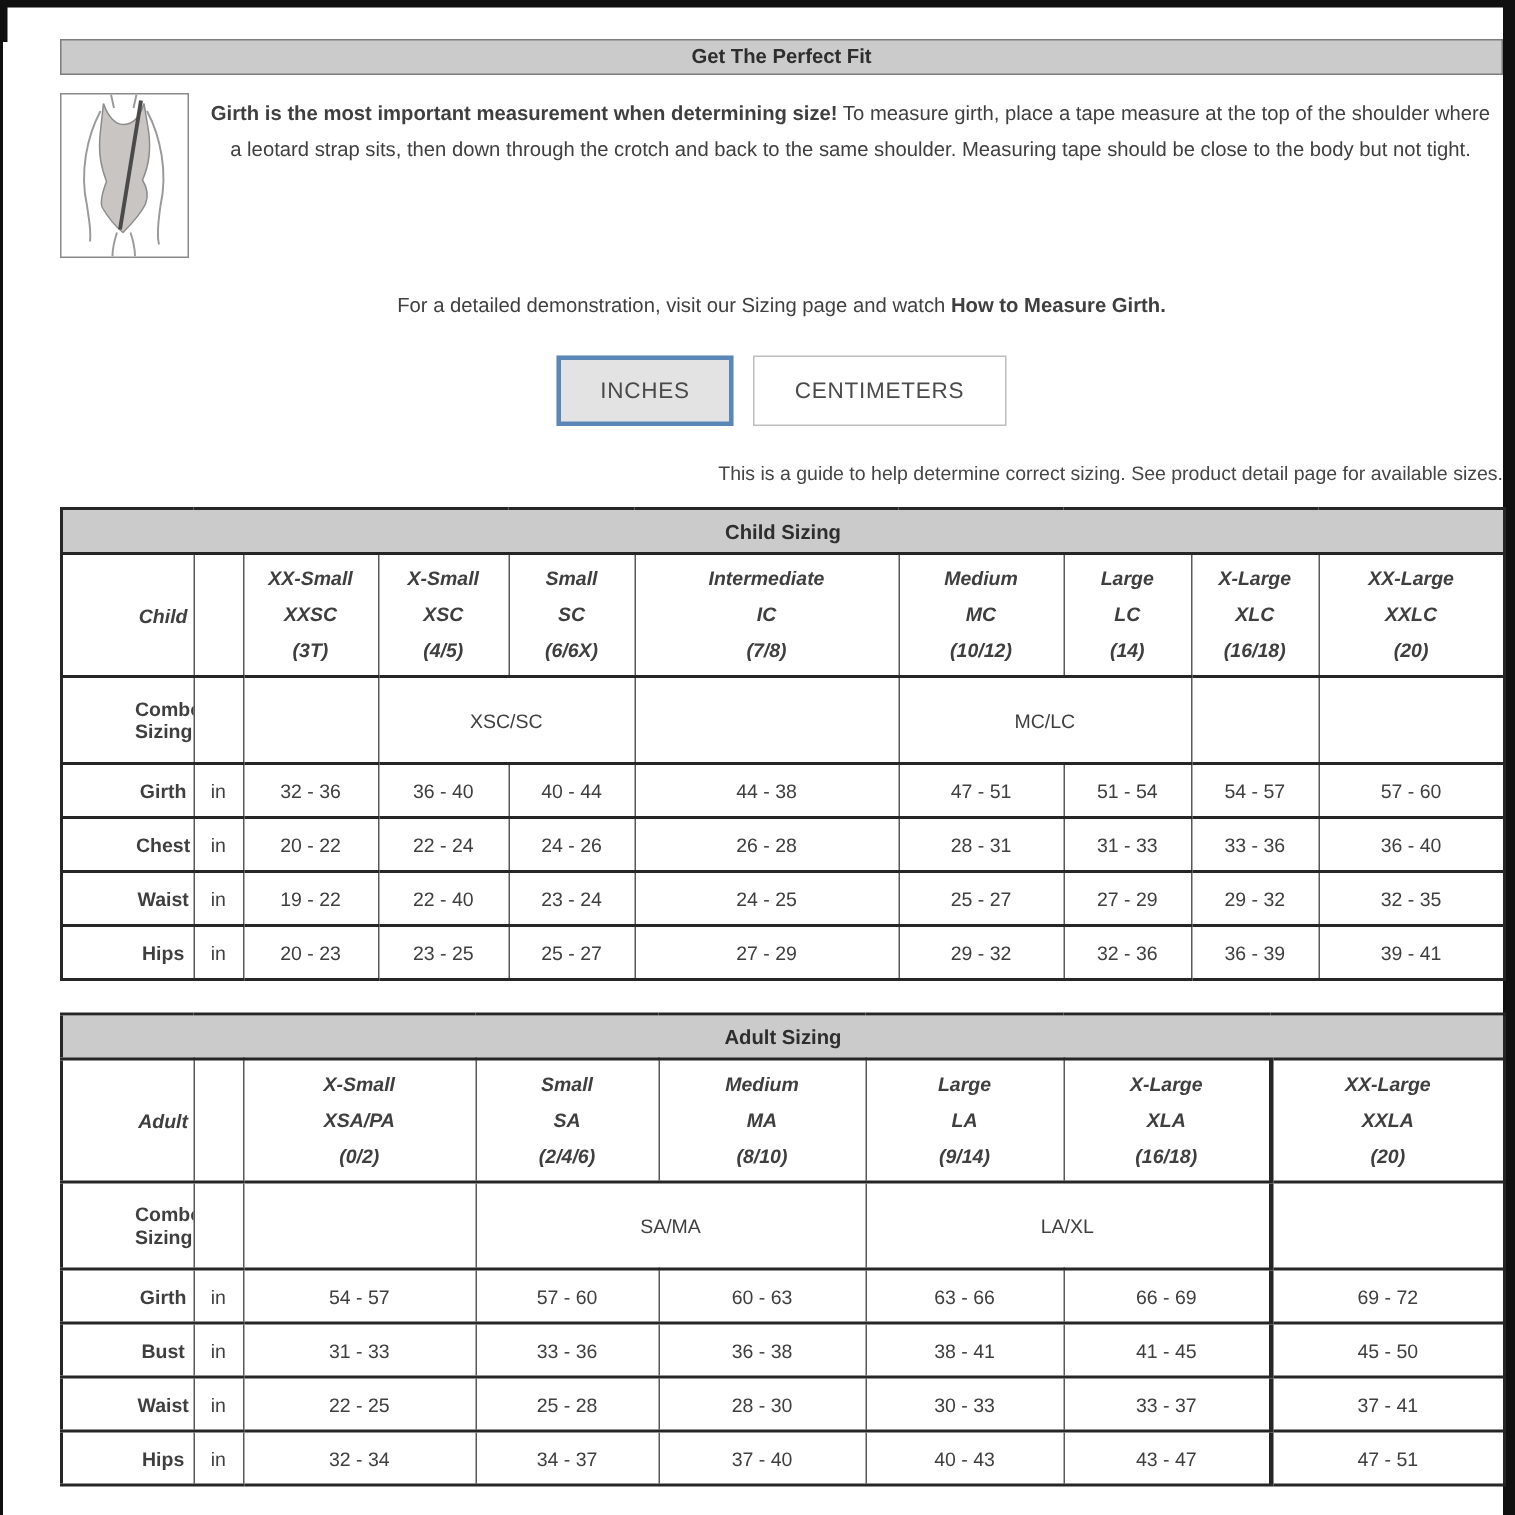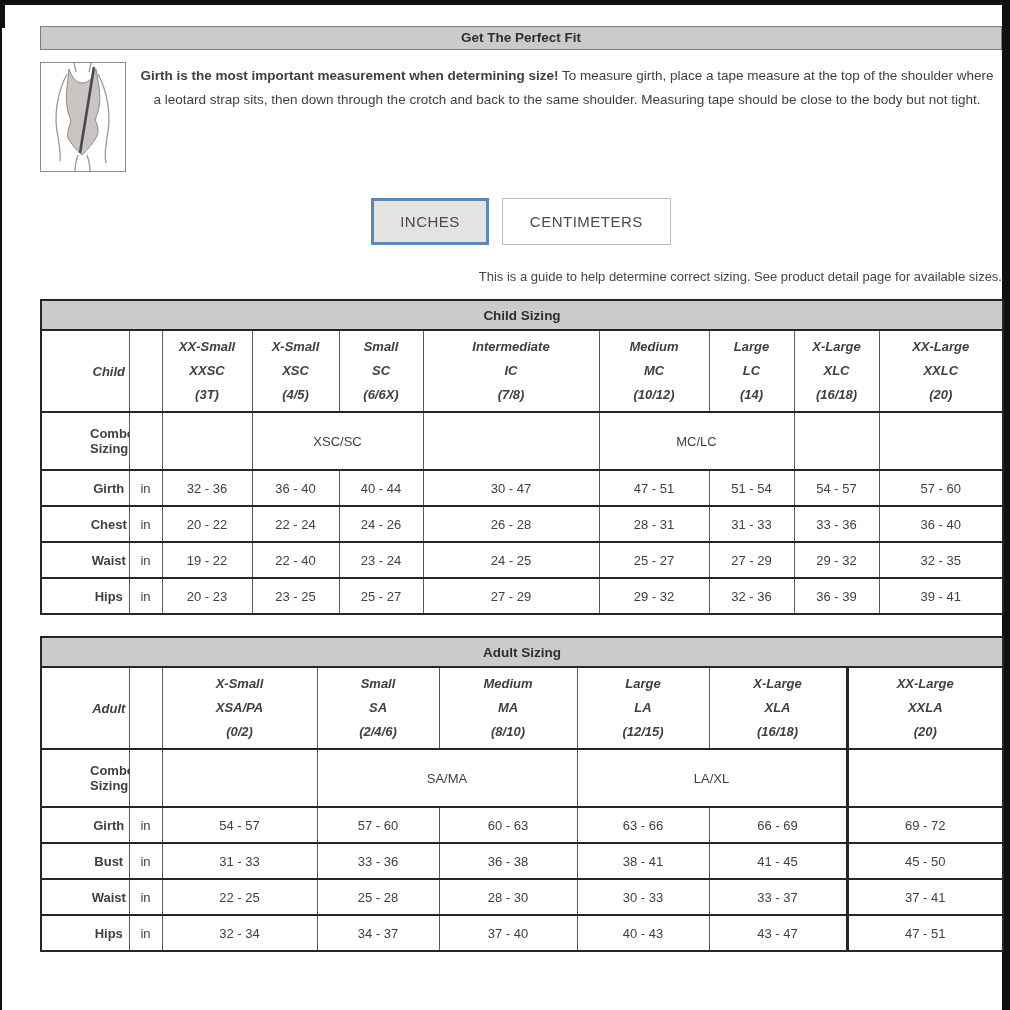--- a/index.html
+++ b/index.html
@@ -77,20 +77,23 @@
         <path d="M28,6 L26,24 C24,40 27,50 30,58 C27,66 26,72 27,75 C31,82 36,88 41,92 C47,86 53,79 56,73 C58,68 57,62 54,57 C58,48 60,38 58,24 L55,6 C52,16 47,20 41,20 C36,20 31,15 28,6 Z" fill="#c9c5c2" stroke="#8c8c8c" stroke-width="1"></path>
 
         <path d="M53,4 L39,90" stroke="#4a4a4a" fill="none" stroke-width="2.6"></path>
       </svg>
     </div>
     <div class="intro-text">
       <span class="b">Girth is the most important measurement when determining size!</span><span> To measure girth, place a tape measure at the top of the shoulder where a leotard strap sits, then down through the crotch and back to the same shoulder. Measuring tape should be close to the body but not tight.</span>
     </div>
   </div>
 
+  <div class="demo-line">
+    <span>For a detailed demonstration, visit our Sizing page and watch </span><span class="b">How to Measure Girth.</span>
+  </div>
 
   <div class="btn-row">
     <button class="btn selected">INCHES</button>
     <button class="btn unselected">CENTIMETERS</button>
   </div>
 
   <div class="guide-note">This is a guide to help determine correct sizing. See product detail page for available sizes.</div>
 
   <div id="child-table-slot">
       <table class="size-table">
@@ -163,21 +166,21 @@
             <td class="combo-cell" colspan="2">MC/LC</td>
             <td class="combo-cell" colspan="1"></td>
             <td class="combo-cell" colspan="1"></td>
           </tr>
           <tr class="data">
             <td class="label-cell">Girth</td>
             <td class="unit-cell">in</td>
             <td class="val-cell">32 - 36</td>
             <td class="val-cell">36 - 40</td>
             <td class="val-cell">40 - 44</td>
-            <td class="val-cell">30 - 47</td>
+            <td class="val-cell">44 - 38</td>
             <td class="val-cell">47 - 51</td>
             <td class="val-cell">51 - 54</td>
             <td class="val-cell">54 - 57</td>
             <td class="val-cell">57 - 60</td>
           </tr>
           <tr class="data">
             <td class="label-cell">Chest</td>
             <td class="unit-cell">in</td>
             <td class="val-cell">20 - 22</td>
             <td class="val-cell">22 - 24</td>
@@ -246,21 +249,21 @@
               <div>(2/4/6)</div>
             </td>
             <td class="head-cell">
               <div>Medium</div>
               <div>MA</div>
               <div>(8/10)</div>
             </td>
             <td class="head-cell">
               <div>Large</div>
               <div>LA</div>
-              <div>(12/15)</div>
+              <div>(9/14)</div>
             </td>
             <td class="head-cell">
               <div>X-Large</div>
               <div>XLA</div>
               <div>(16/18)</div>
             </td>
             <td class="head-cell thick-left">
               <div>XX-Large</div>
               <div>XXLA</div>
               <div>(20)</div>

